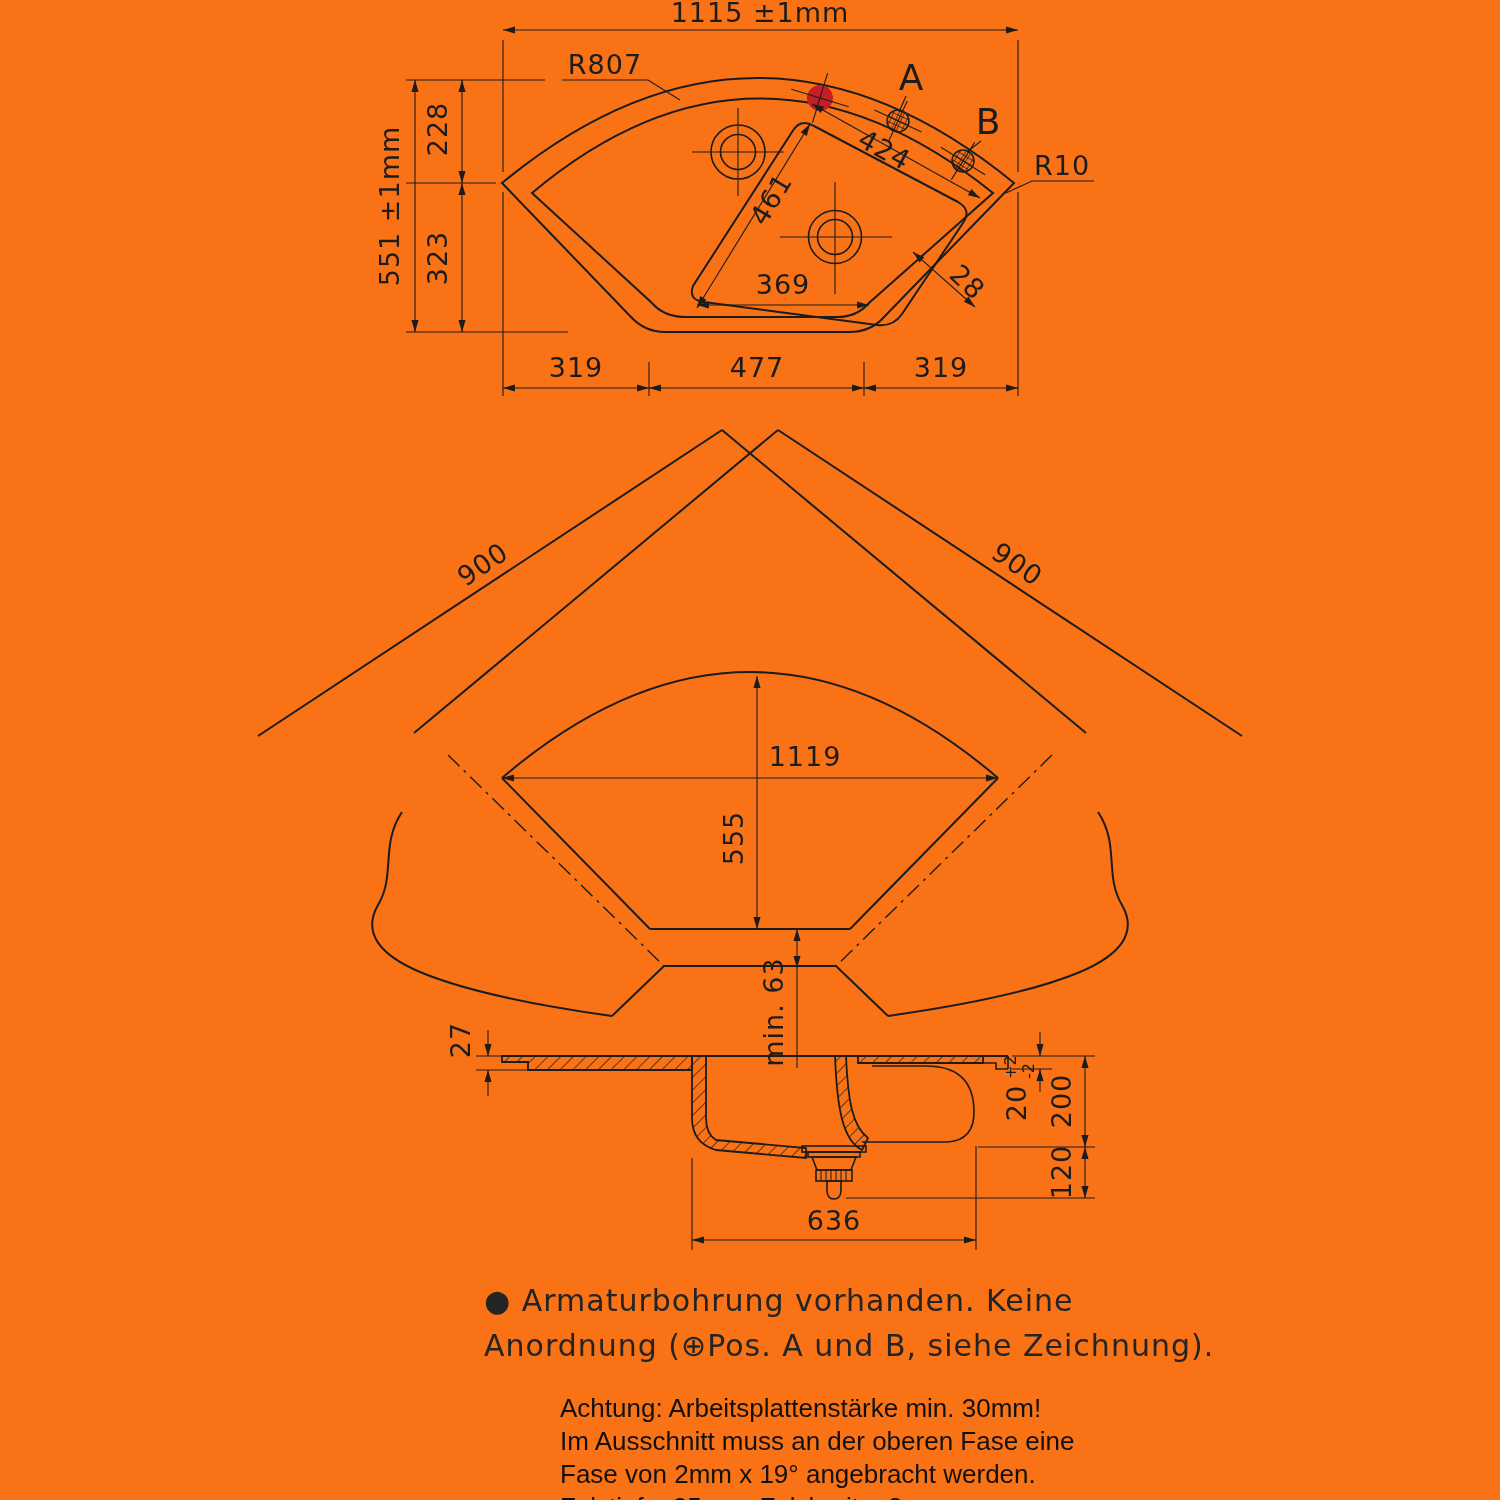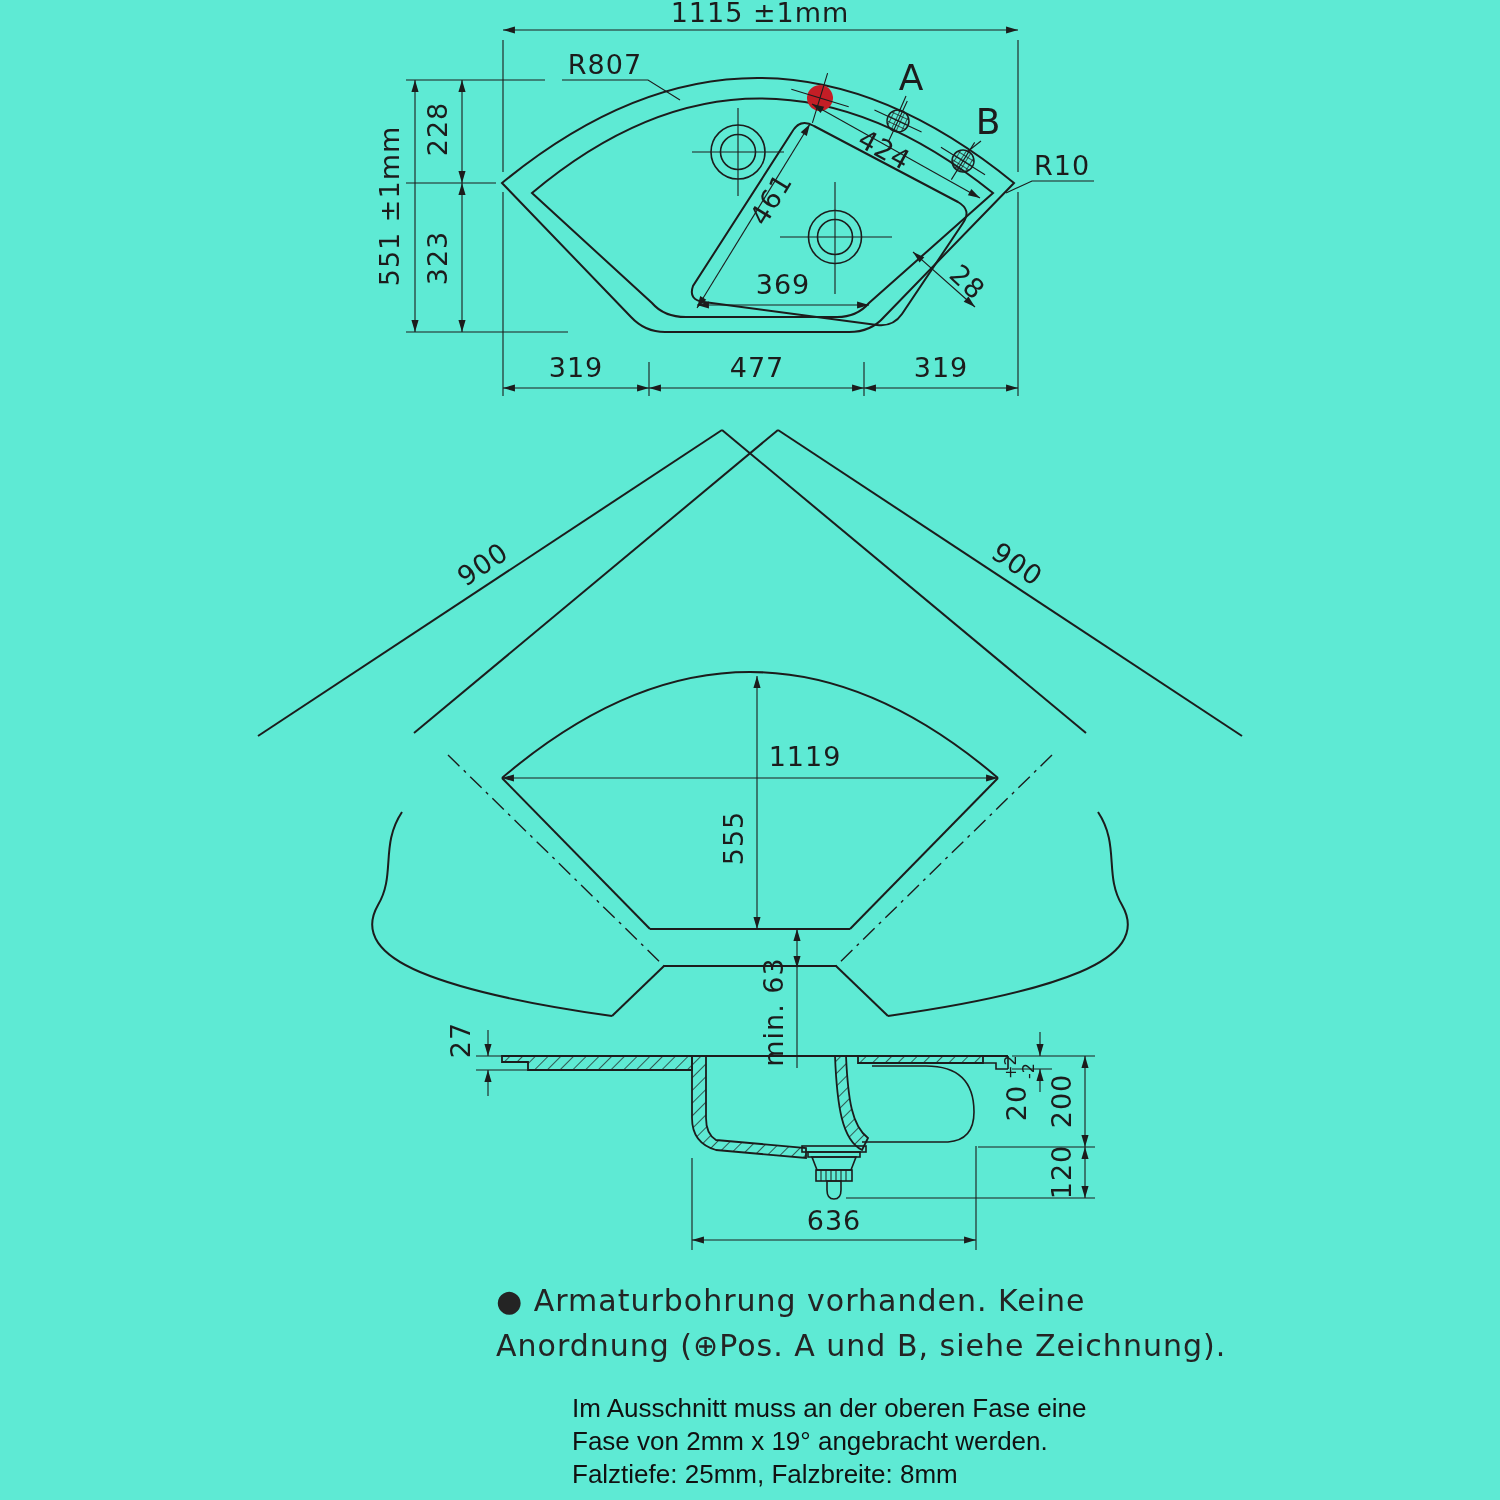--- a/index.html
+++ b/index.html
@@ -1,27 +1,27 @@
 <!DOCTYPE html>
 <html><head>
 <meta charset="utf-8">
 <style>
   html,body{margin:0;padding:0;background:#ffffff;}
-  #stage{position:relative;width:1500px;height:1500px;background:#5eead4;overflow:hidden;
+  #stage{position:relative;width:1500px;height:1500px;background:#f97316;overflow:hidden;
          font-family:"DejaVu Sans",sans-serif;color:#1c1c1c;}
   #drawing{position:absolute;left:0;top:0;}
   svg text{fill:#1c1c1c;font-family:"DejaVu Sans",sans-serif;}
   .dimtxt{font-size:27px;letter-spacing:1px;}
   .holetxt{font-size:36px;}
   .toltxt{font-size:16px;}
   #notes{position:absolute;left:484px;top:1278px;width:680px;
          font-size:30px;line-height:45px;letter-spacing:1px;color:#242424;font-weight:400;}
   #warning{position:absolute;left:560px;top:1392px;width:560px;
            font-family:"Liberation Sans",sans-serif;font-size:26px;line-height:33px;color:#111;}
-  .nline{white-space:nowrap;margin-left:12px;}
+  .nline{white-space:nowrap;}
 </style>
 </head>
 <body>
 
 <div id="stage">
 
 <svg id="drawing" width="1500" height="1500" viewBox="0 0 1500 1500">
   <defs>
     <marker id="ar" viewBox="0 0 12 8" refX="11" refY="4" markerWidth="13" markerHeight="9" orient="auto-start-reverse">
       <path d="M1,1 L11,4 L1,7 Z" fill="#1c1c1c"></path>
@@ -200,18 +200,19 @@
     </g>
   </g>
 </svg>
 
   <div id="notes">
     <div class="nline">● Armaturbohrung vorhanden. Keine</div>
     <div class="nline">Anordnung (⊕Pos. A und B, siehe Zeichnung).</div>
   </div>
 
   <div id="warning">
+    <div class="nline">Achtung: Arbeitsplattenstärke min. 30mm!</div>
     <div class="nline">Im Ausschnitt muss an der oberen Fase eine</div>
     <div class="nline">Fase von 2mm x 19° angebracht werden.</div>
     <div class="nline">Falztiefe: 25mm, Falzbreite: 8mm</div>
   </div>
 
 </div>
 
 </body></html>

